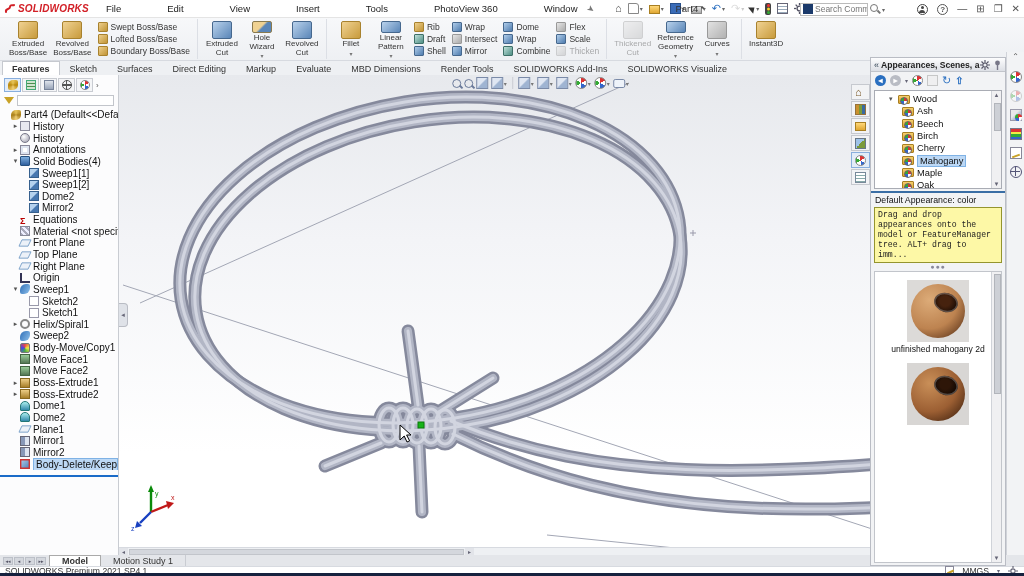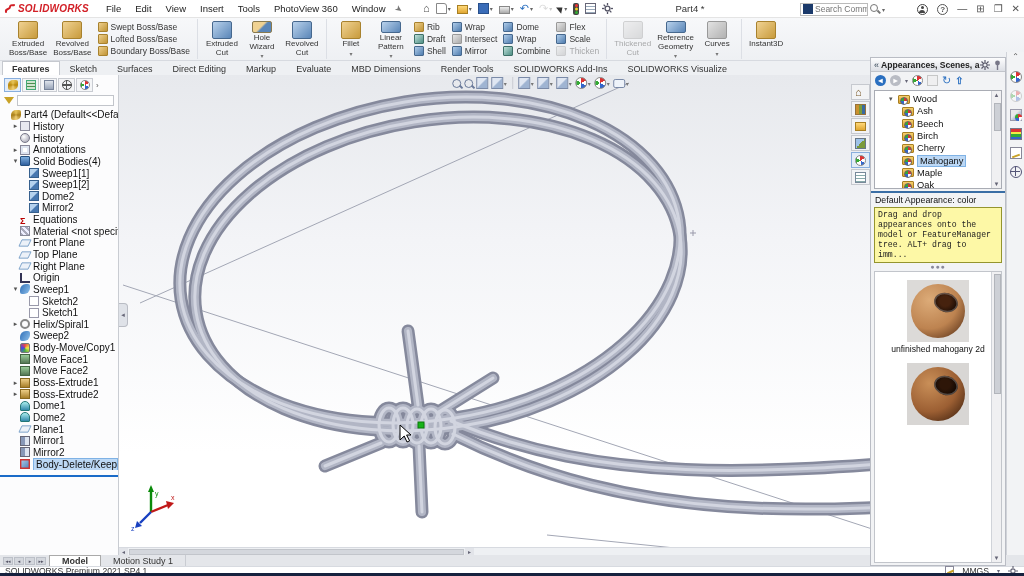--- a/index.html
+++ b/index.html
@@ -4,21 +4,21 @@
 <style>
   * { box-sizing: border-box; margin: 0; padding: 0; }
   html,body { width:1024px; height:576px; overflow:hidden; }
   body { position:relative; font-family:"Liberation Sans",sans-serif; background:#fff; font-size:10px; color:#222; }
 
   
   #titlebar { position:absolute; left:0; top:0; width:1024px; height:18px; background:#fff; border-bottom:1px solid #e4e4e4; display:flex; align-items:center; }
   #logo { display:flex; align-items:center; margin-left:4px; }
   #logo svg { margin-right:2px; }
   #logo-text { color:#d22027; font-weight:bold; font-style:italic; font-size:10px; letter-spacing:.2px; }
-  #menus { display:flex; margin-left:10px; }
+  #menus { display:flex; margin-left:10px;gap:32px; }
   .menu { padding:2px 7px; font-size:9.5px; color:#222; cursor:default; }
   #pin-icon { margin-left:2px; color:#777; font-size:9px; transform:rotate(35deg); }
   #quicktools { display:flex; align-items:center; margin-left:18px; }
   .qt { display:flex; align-items:center; padding:1px 3px; }
   .qt .caret { font-size:6px; color:#666; margin-left:1px; }
   .qt.dis { opacity:.35; }
   .qi { display:inline-block; width:11px; height:11px; }
   .qi-home-icon{ font-size:11px; line-height:11px; color:#555; width:auto; }
   .qi-new-file-icon{ background:#fff; border:1px solid #888; border-top-right-radius:3px; }
   .qi-open-folder-icon{ background:linear-gradient(#ffd879,#e0a732); border:1px solid #a87f22; height:9px; margin-top:2px; }

